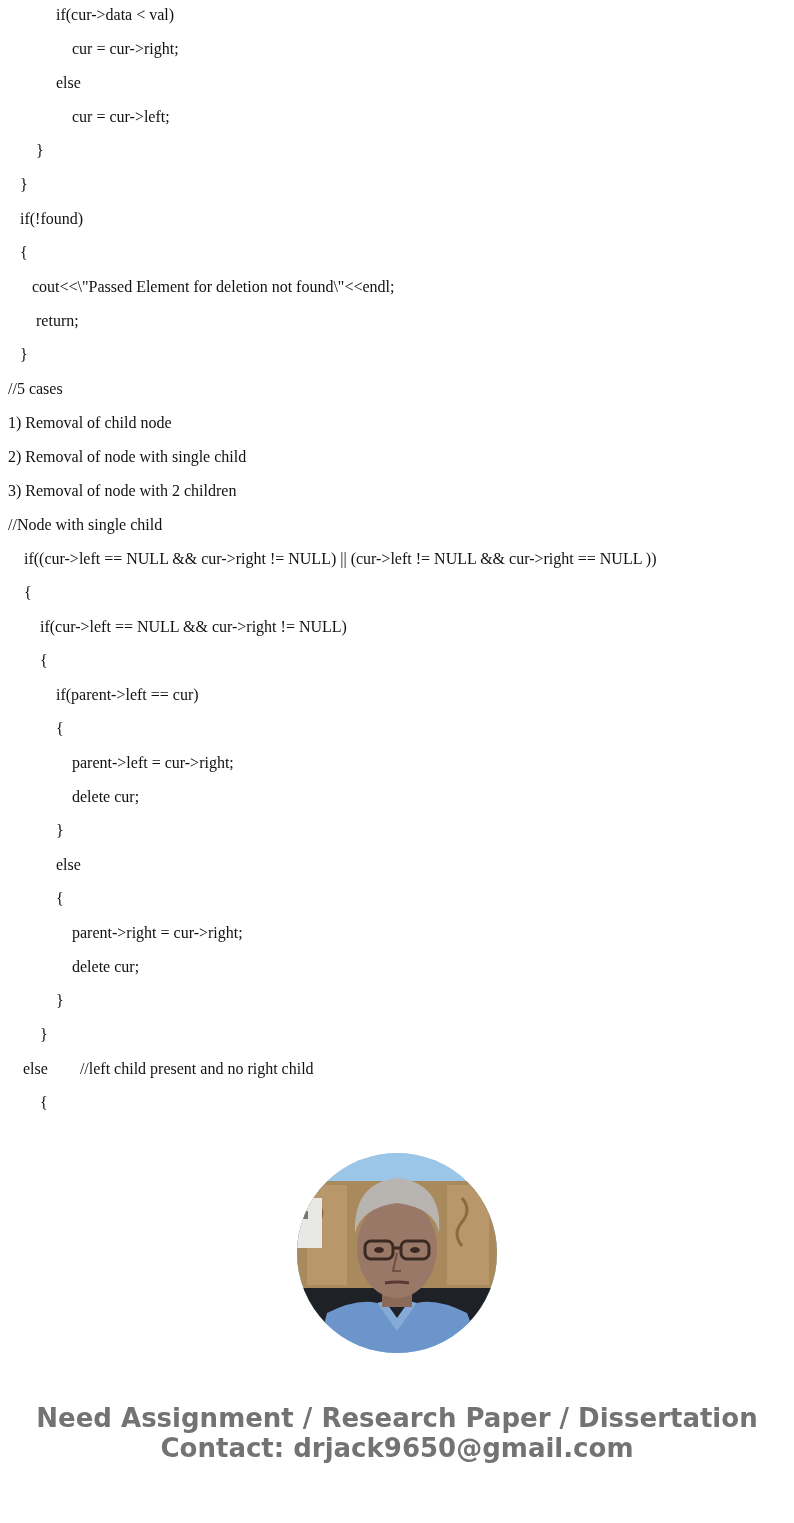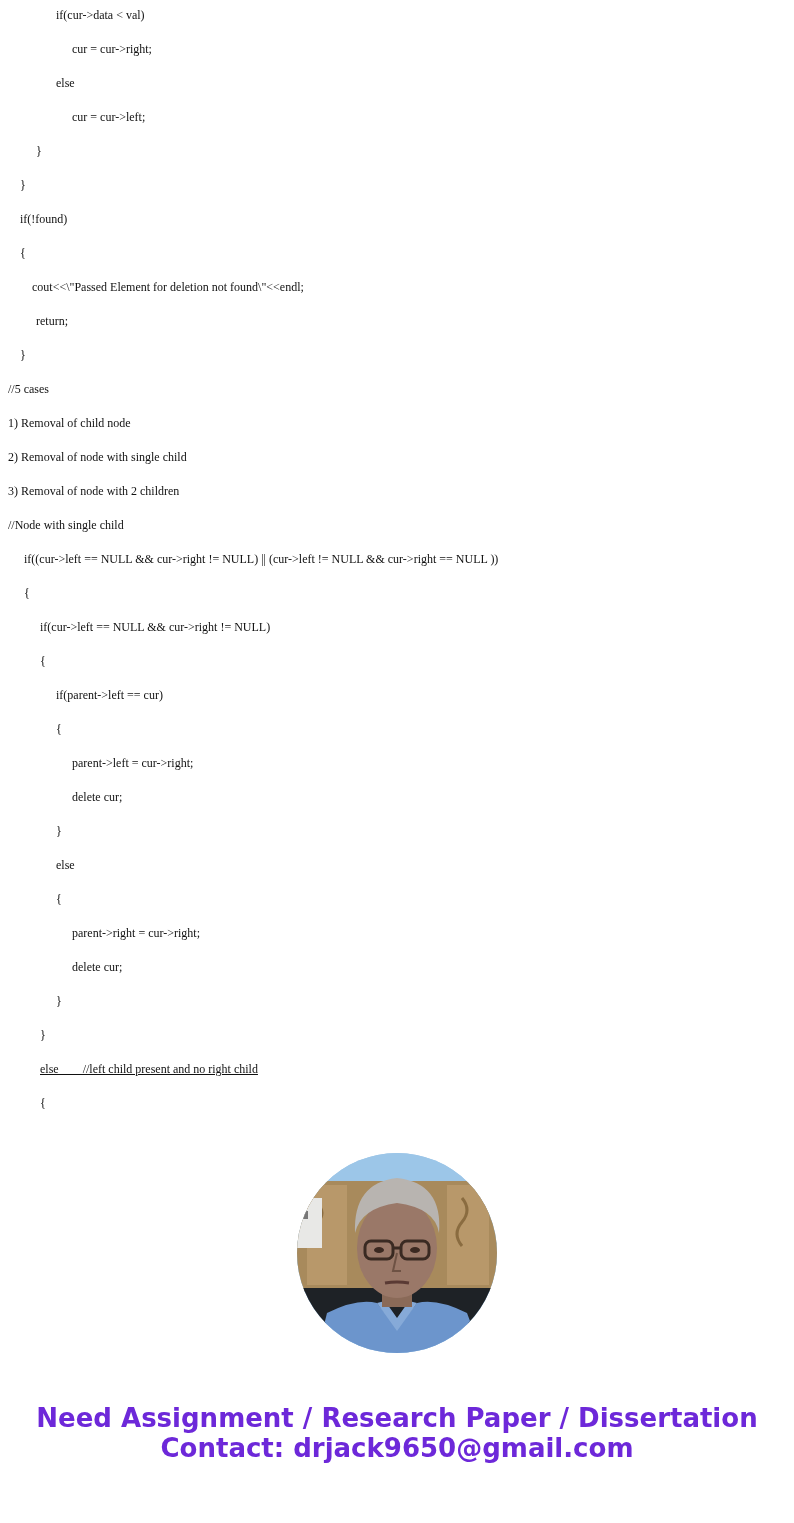--- a/index.html
+++ b/index.html
@@ -18,21 +18,21 @@
       position: absolute;
       left: 0;
       top: 0;
       width: 794px;
     }
     .code-line {
       position: absolute;
       height: 20px;
       line-height: 20px;
       font-family: "Liberation Serif", serif;
-      font-size: 12px;
+      font-size: 16px;
       white-space: pre;
       color: #111111;
     }
     .avatar {
       position: absolute;
       left: 297px;
       top: 1153px;
       width: 200px;
       height: 200px;
       border-radius: 50%;
@@ -43,21 +43,21 @@
     .promo {
       position: absolute;
       left: 0;
       top: 1403px;
       width: 794px;
       text-align: center;
       font-family: "DejaVu Sans", sans-serif;
       font-weight: bold;
       font-size: 26px;
       line-height: 30px;
-      color: #6d28d9;
+      color: #737373;
     }
     .promo div { white-space: nowrap; }
   </style>
 </head>
 <body>
 
 <div class="code-block" id="code-block">
     <div class="code-line" style="left: 56px; top: 5px;">if(cur-&gt;data &lt; val)</div>
     <div class="code-line" style="left: 72px; top: 39px;">cur = cur-&gt;right;</div>
     <div class="code-line" style="left: 56px; top: 73px;">else</div>
@@ -82,21 +82,21 @@
     <div class="code-line" style="left: 56px; top: 719px;">{</div>
     <div class="code-line" style="left: 72px; top: 753px;">parent-&gt;left = cur-&gt;right;</div>
     <div class="code-line" style="left: 72px; top: 787px;">delete cur;</div>
     <div class="code-line" style="left: 56px; top: 821px;">}</div>
     <div class="code-line" style="left: 56px; top: 855px;">else</div>
     <div class="code-line" style="left: 56px; top: 889px;">{</div>
     <div class="code-line" style="left: 72px; top: 923px;">parent-&gt;right = cur-&gt;right;</div>
     <div class="code-line" style="left: 72px; top: 957px;">delete cur;</div>
     <div class="code-line" style="left: 56px; top: 991px;">}</div>
     <div class="code-line" style="left: 40px; top: 1025px;">}</div>
-    <div class="code-line" style="left: 40px; top: 1059px; text-decoration: underline;">else        //left child present and no right child</div>
+    <div class="code-line" style="left: 23px; top: 1059px;">else        //left child present and no right child</div>
     <div class="code-line" style="left: 40px; top: 1093px;">{</div>
   </div>
 
 <div class="avatar">
   <svg width="200" height="200" viewBox="0 0 200 200">
 
     <rect x="0" y="0" width="200" height="200" fill="#9cc6e8"></rect>
 
     <rect x="0" y="28" width="200" height="110" fill="#a88a5c"></rect>
     <rect x="10" y="32" width="40" height="100" fill="#b8986a"></rect>

